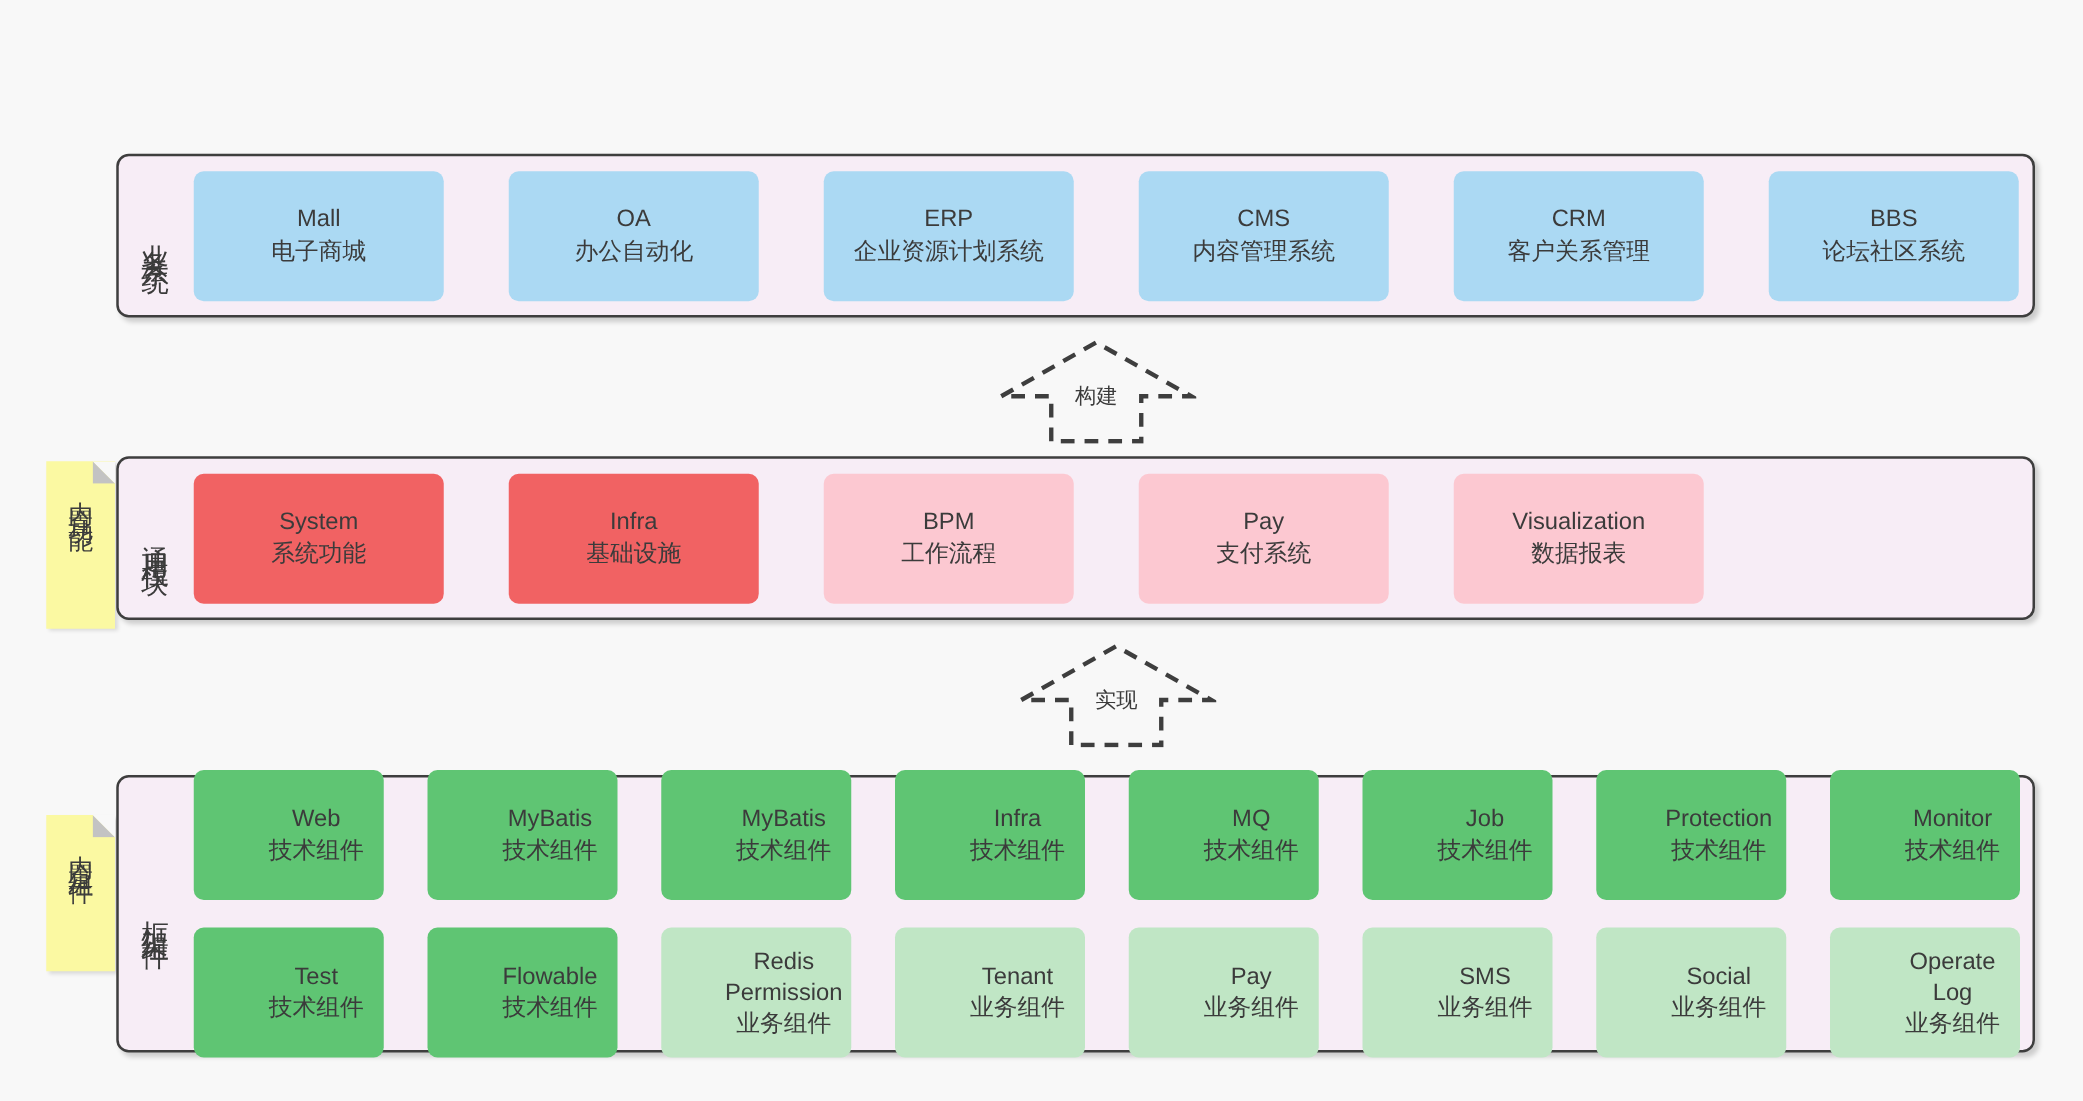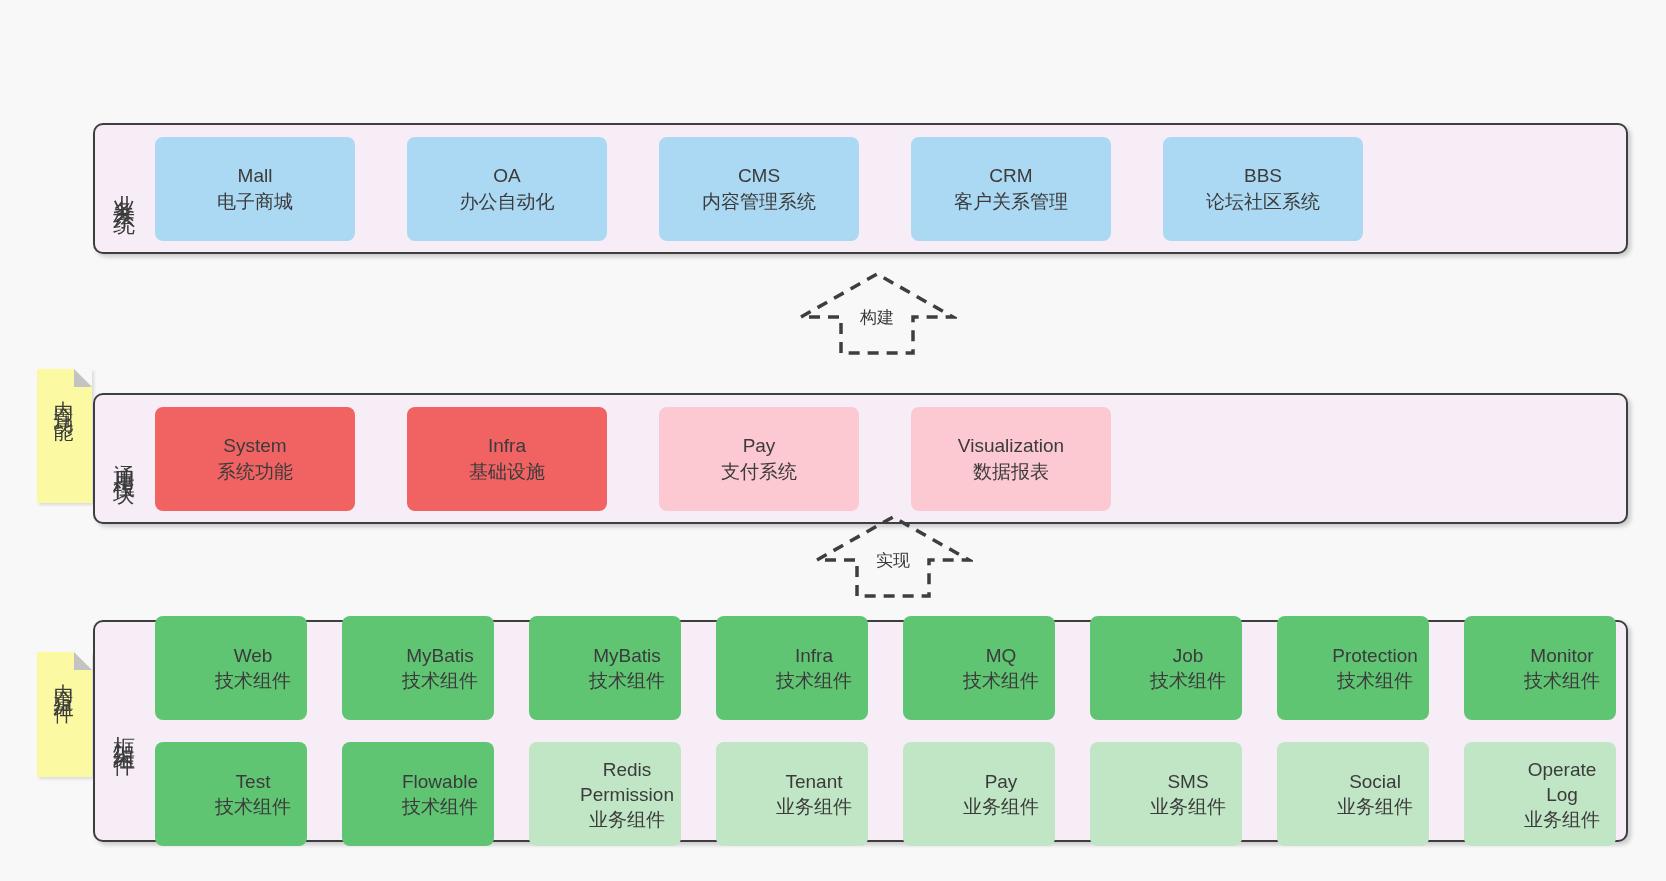--- a/index.html
+++ b/index.html
@@ -19,21 +19,21 @@
   .layer {
     position:absolute;
     left:93px; width:1535px;
     box-sizing:border-box;
     background:#f7edf6;
     border:2px solid #3e3e3e;
     border-radius:10px;
     box-shadow:3px 3px 4px rgba(0,0,0,0.18);
   }
   #layer-business  { top:123px; height:131px; }
-  #layer-modules   { top:393px; height:131px;padding-left:44px; }
+  #layer-modules   { top:365px; height:131px;padding-left:44px; }
   #layer-framework { top:620px; height:222px; }
 
   .vlabel {
     position:absolute;
     left:14px; top:50%;
     transform:translateY(-50%);
     writing-mode:vertical-rl;
     text-orientation:upright;
     font-size:22px;
     letter-spacing:6px;
@@ -135,20 +135,24 @@
       <div class="row">
         <div class="box blue">
           <span>Mall</span>
           <span>电子商城</span>
         </div>
         <div class="box blue">
           <span>OA</span>
           <span>办公自动化</span>
         </div>
         <div class="box blue">
+          <span>ERP</span>
+          <span>企业资源计划系统</span>
+        </div>
+        <div class="box blue">
           <span>CMS</span>
           <span>内容管理系统</span>
         </div>
         <div class="box blue">
           <span>CRM</span>
           <span>客户关系管理</span>
         </div>
         <div class="box blue">
           <span>BBS</span>
           <span>论坛社区系统</span>
@@ -170,20 +174,24 @@
       <div class="row">
         <div class="box red">
           <span>System</span>
           <span>系统功能</span>
         </div>
         <div class="box red">
           <span>Infra</span>
           <span>基础设施</span>
         </div>
         <div class="box pink">
+          <span>BPM</span>
+          <span>工作流程</span>
+        </div>
+        <div class="box pink">
           <span>Pay</span>
           <span>支付系统</span>
         </div>
         <div class="box pink">
           <span>Visualization</span>
           <span>数据报表</span>
         </div>
       </div>
     </div>
   </section>

